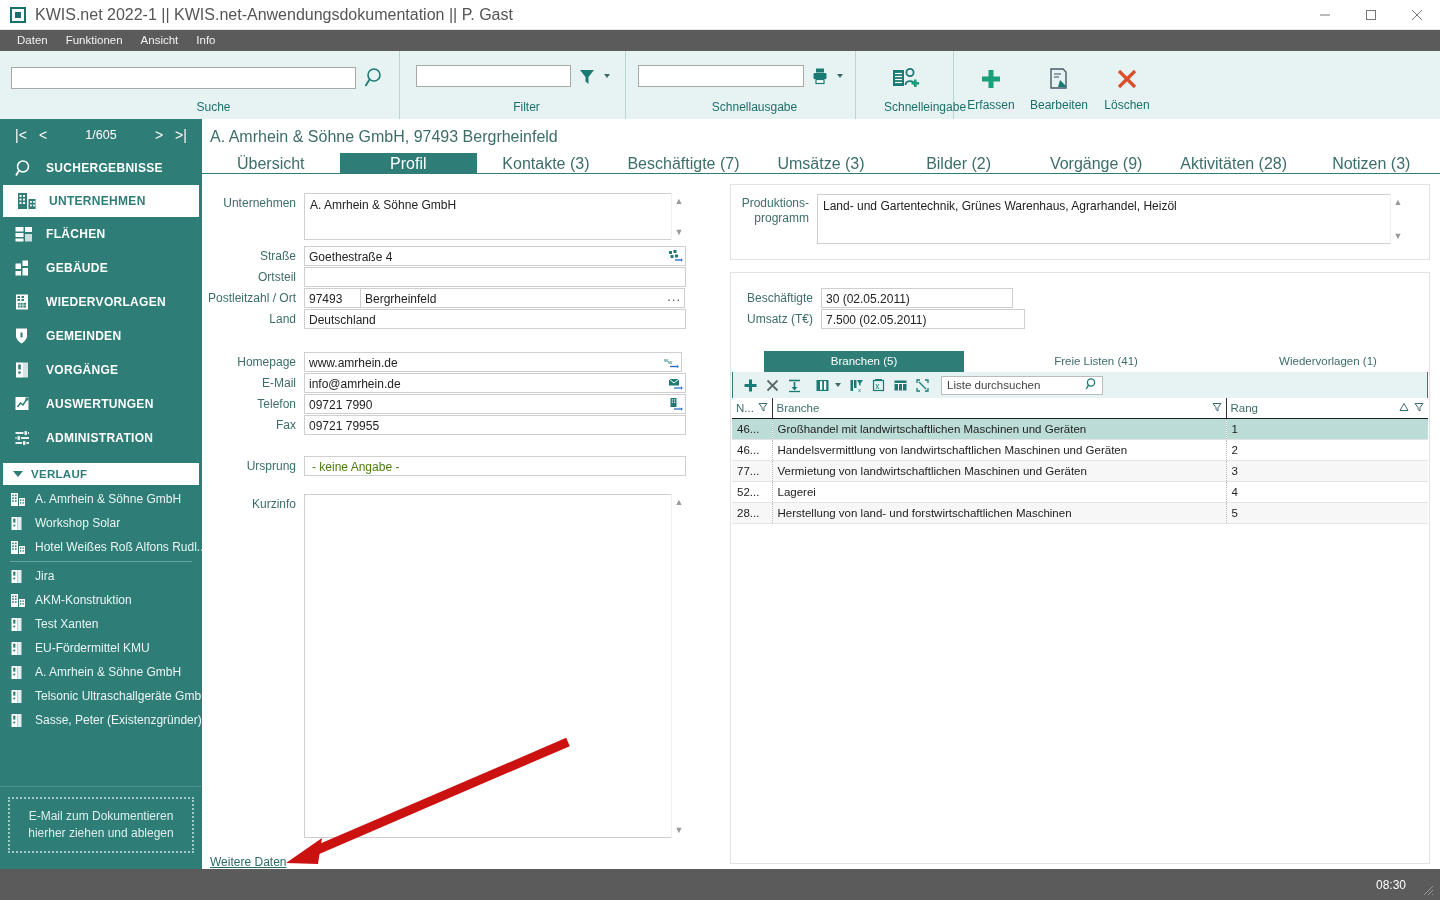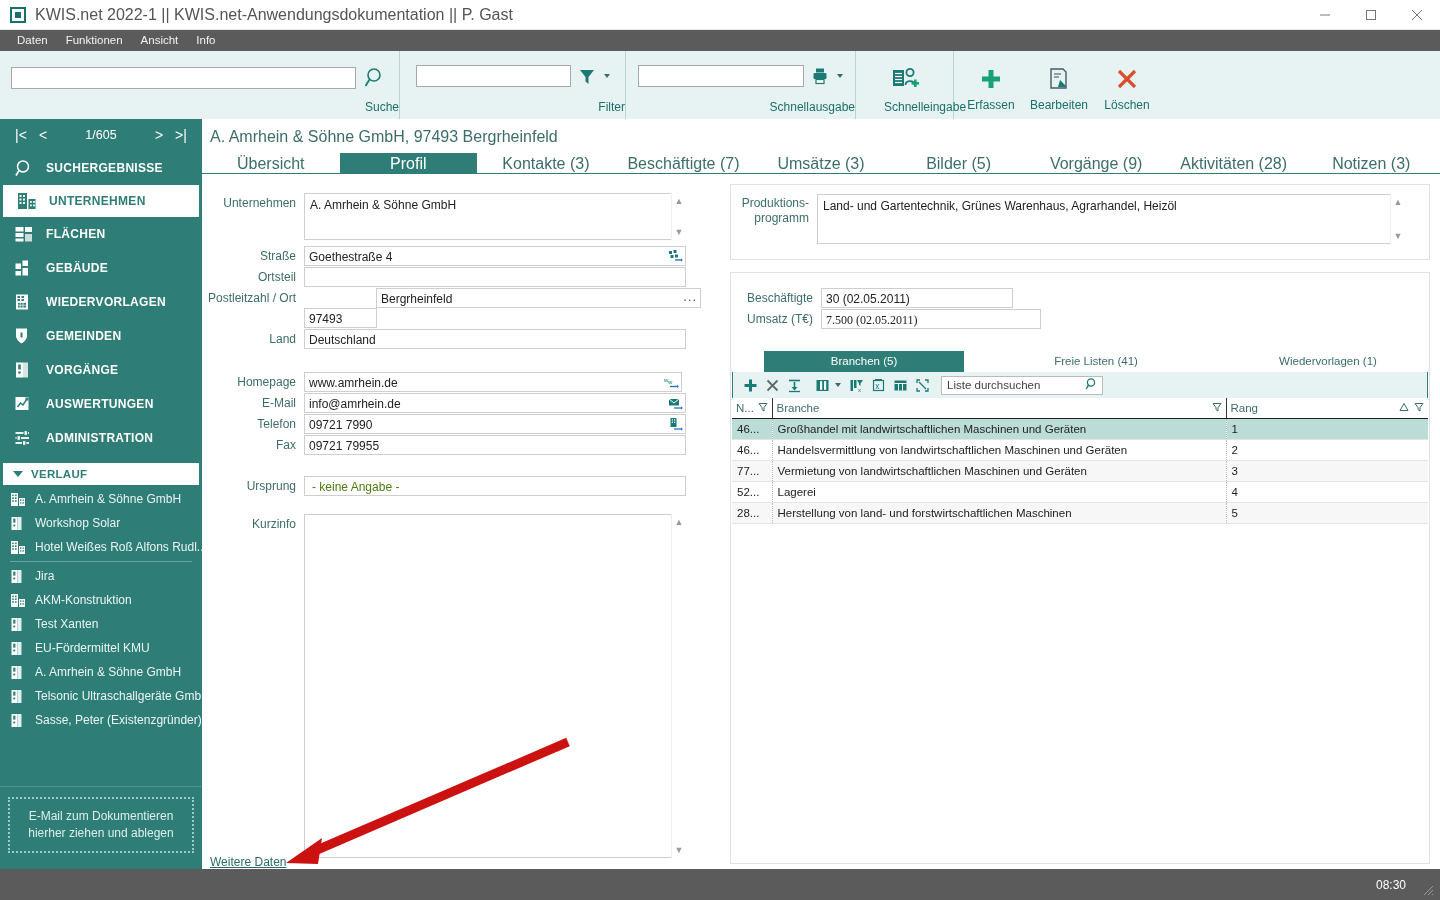--- a/index.html
+++ b/index.html
@@ -71,21 +71,21 @@
   .rgroup {
     position: relative;
     display: flex; flex-direction: column;
     align-items: center; justify-content: flex-start;
     padding-top: 8px;
     border-right: 1px solid #b8d4d2;
   }
   .rgroup:last-child { border-right: none; }
   .rgroup-label {
     font-size: 12px; color: #1c6f6a;
-    position: absolute; bottom: 5px; left: 0; right: 0; text-align: right; padding-left: 28px;
+    position: absolute; bottom: 5px; left: 0; right: 0; text-align: center; padding-left: 28px;
   }
   .rg-row { display: flex; align-items: center; }
   .rinput {
     height: 22px; background: #ffffff;
     border: 1px solid #a8a8a8;
   }
   .rbtn-icon { margin-left: 6px; display: flex; align-items: center; }
   .caret-sm {
     width: 0; height: 0; margin-left: 7px;
     border-left: 3.5px solid transparent;
@@ -717,21 +717,21 @@
   <div class="main">
 
     <div class="page-title">A. Amrhein &amp; Söhne GmbH, 97493 Bergrheinfeld</div>
 
     <div class="tabs">
       <div class="tab">Übersicht</div>
       <div class="tab active">Profil</div>
       <div class="tab">Kontakte (3)</div>
       <div class="tab">Beschäftigte (7)</div>
       <div class="tab">Umsätze (3)</div>
-      <div class="tab">Bilder (5)</div>
+      <div class="tab">Bilder (2)</div>
       <div class="tab">Vorgänge (9)</div>
       <div class="tab">Aktivitäten (28)</div>
       <div class="tab">Notizen (3)</div>
     </div>
 
     <div class="content">
 
       <div class="leftcol">
         <div style="padding-top:19px;">
 
@@ -768,21 +768,21 @@
           <div class="frow">
             <div class="flabel">Ortsteil</div>
             <div class="fctl">
               <div class="finput" style="width:382px;"></div>
             </div>
           </div>
 
           <div class="frow">
             <div class="flabel">Postleitzahl / Ort</div>
             <div class="fctl" style="display:flex;">
-              <div class="finput" style="width:73px;margin-top:20px;">97493</div>
+              <div class="finput" style="width:57px;">97493</div>
               <div class="finput" style="width:325px;margin-left:-1px;position:relative;">Bergrheinfeld</div>
               <div class="dots-btn">...</div>
             </div>
           </div>
 
           <div class="frow">
             <div class="flabel">Land</div>
             <div class="fctl">
               <div class="finput" style="width:382px;">Deutschland</div>
             </div>
@@ -893,21 +893,21 @@
         </div>
 
         <div class="rpanel-box" style="position:absolute;left:16px;top:98px;width:700px;height:592px;">
 
           <div class="frow" style="padding-top:15px;">
             <div class="flabel" style="width:90px;flex:0 0 90px;">Beschäftigte</div>
             <div class="finput" style="width:192px;">30  (02.05.2011)</div>
           </div>
           <div class="frow">
             <div class="flabel" style="width:90px;flex:0 0 90px;">Umsatz (T€)</div>
-            <div class="finput" style="width:220px;font-family:Liberation Serif, serif;">7.500 (02.05.2011)</div>
+            <div class="finput" style="width:204px;">7.500 (02.05.2011)</div>
           </div>
 
           <div class="subtabs" style="margin:22px 1px 0 1px;">
             <div class="subtab active">Branchen (5)</div>
             <div class="subtab">Freie Listen (41)</div>
             <div class="subtab">Wiedervorlagen (1)</div>
           </div>
 
           <div class="gridtoolbar" style="margin:0 1px;">
             <div class="gtbtn">

